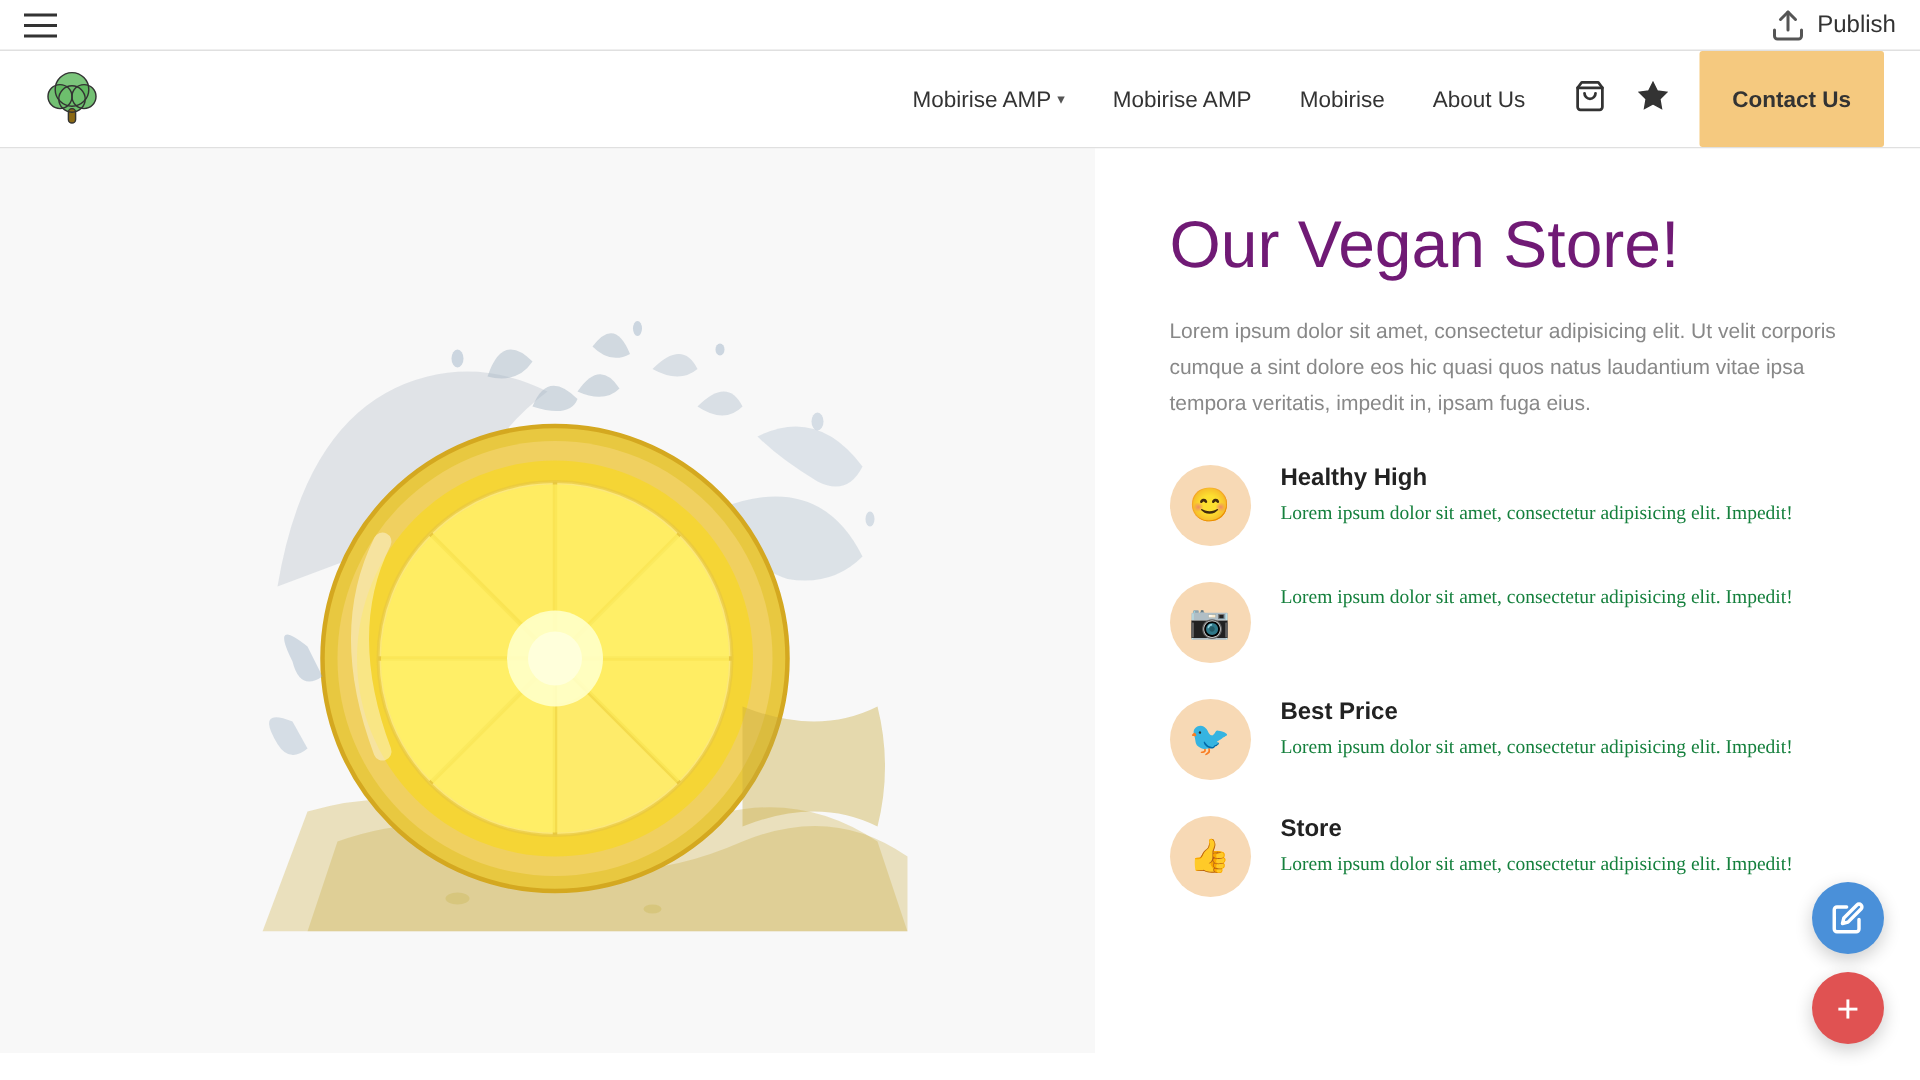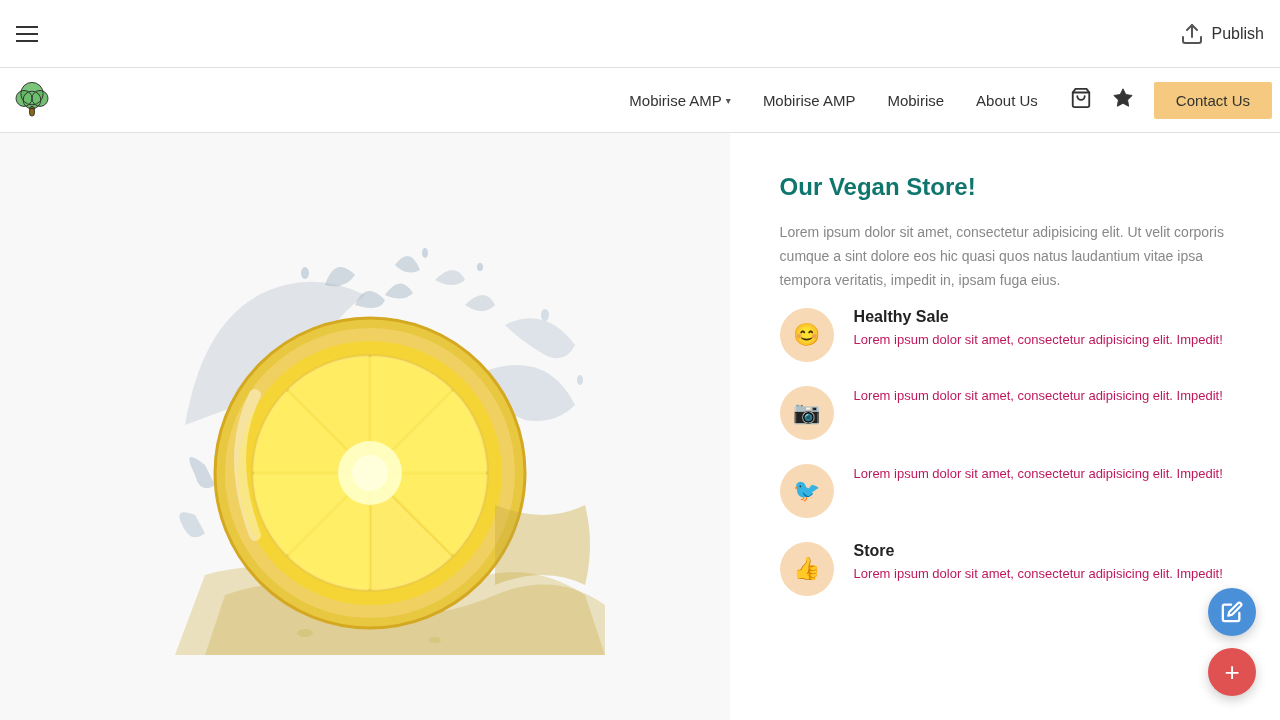--- a/index.html
+++ b/index.html
@@ -3,21 +3,21 @@
   <meta charset="utf-8">
   <style>
     * { box-sizing: border-box; margin: 0; padding: 0; }
     body { font-family: 'Segoe UI', Arial, sans-serif; background: #fff; overflow-x: hidden; }
 
     
     .toolbar {
       display: flex;
       align-items: center;
       justify-content: space-between;
-      height: 68px;
+      height: 34px;
       border-bottom: 1px solid #e0e0e0;
       padding: 0 16px;
       background: #fff;
     }
     .toolbar-left { display: flex; align-items: center; gap: 12px; }
     .toolbar-center { display: flex; align-items: center; }
     .toolbar-right { display: flex; align-items: center; gap: 16px; }
 
     .hamburger-icon { display: flex; flex-direction: column; gap: 5px; cursor: pointer; }
     .hamburger-icon span { display: block; width: 22px; height: 2px; background: #333; }
@@ -30,45 +30,44 @@
       border: none;
       cursor: pointer;
       font-size: 16px;
       font-weight: 500;
       color: #333;
     }
 
     
     .navbar {
       display: flex;
-      align-items: center;
       height: 65px;
       border-bottom: 1px solid #e0e0e0;
-      padding: 0 8px;
+      padding: 0 24px;
       background: #fff;
     }
     .navbar-logo { display: flex; align-items: center; margin-right: auto; }
     .navbar-logo svg { width: 48px; height: 48px; }
     .navbar-links { display: flex; align-items: center; gap: 32px; margin-right: 32px; }
     .navbar-links a {
       text-decoration: none;
       color: #333;
       font-size: 15px;
       font-weight: 400;
     }
     .nav-dropdown { display: flex; align-items: center; gap: 4px; cursor: pointer; }
     .nav-dropdown .chevron { font-size: 10px; color: #555; }
     .navbar-icons { display: flex; align-items: center; gap: 20px; margin-right: 20px; }
     .navbar-icons svg { width: 22px; height: 22px; color: #333; }
     .contact-btn {
       background: #f5c97f;
       border: none;
       padding: 10px 22px;
       font-size: 15px;
-      font-weight: 400;
+      font-weight: 700;
       color: #333;
       cursor: pointer;
       border-radius: 2px;
     }
 
     
     .main-content {
       display: flex;
       width: 100%;
       min-height: calc(720px - 52px - 65px);
@@ -86,31 +85,31 @@
     }
 
     
     .content-section {
       width: 43%;
       padding: 40px 40px 20px 50px;
       background: #fff;
     }
 
     .section-title {
-      font-size: 24px;
-      font-weight: 700;
-      color: #0f766e;
+      font-size: 44px;
+      font-weight: 400;
+      color: #701a75;
       margin-bottom: 20px;
     }
 
     .section-desc {
       font-size: 14px;
       color: #888;
       line-height: 1.7;
-      margin-bottom: 16px;
+      margin-bottom: 30px;
     }
 
     .feature-list { display: flex; flex-direction: column; gap: 24px; }
 
     .feature-item {
       display: flex;
       align-items: flex-start;
       gap: 20px;
     }
 
@@ -121,21 +120,21 @@
       background: #f7d9b5;
       display: flex;
       align-items: center;
       justify-content: center;
       flex-shrink: 0;
       font-size: 22px;
     }
 
     .feature-text { flex: 1; }
     .feature-title { font-size: 16px; font-weight: 700; color: #222; margin-bottom: 4px; }
-    .feature-desc { font-size: 13px; color: #be185d; line-height: 1.6; }
+    .feature-desc { font-size: 13px; color: #15803d; line-height: 1.6; font-family: Liberation Serif, serif; }
 
     
     .fab-container {
       position: fixed;
       bottom: 24px;
       right: 24px;
       display: flex;
       flex-direction: column;
       gap: 12px;
       z-index: 999;
@@ -360,39 +359,40 @@
     <h1 class="section-title">Our Vegan Store!</h1>
     <p class="section-desc">Lorem ipsum dolor sit amet, consectetur adipisicing elit. Ut velit corporis cumque a sint dolore eos hic quasi quos natus laudantium vitae ipsa tempora veritatis, impedit in, ipsam fuga eius.</p>
 
     <div class="feature-list">
 
       <div class="feature-item">
         <div class="feature-icon-circle">
           <span>😊</span>
         </div>
         <div class="feature-text">
-          <div class="feature-title">Healthy Sale</div>
+          <div class="feature-title">Healthy High</div>
           <div class="feature-desc">Lorem ipsum dolor sit amet, consectetur adipisicing elit. Impedit!</div>
         </div>
       </div>
 
       <div class="feature-item">
         <div class="feature-icon-circle">
           <span>📷</span>
         </div>
         <div class="feature-text">
           <div class="feature-desc">Lorem ipsum dolor sit amet, consectetur adipisicing elit. Impedit!</div>
         </div>
       </div>
 
       <div class="feature-item">
         <div class="feature-icon-circle">
           <span>🐦</span>
         </div>
         <div class="feature-text">
+          <div class="feature-title">Best Price</div>
           <div class="feature-desc">Lorem ipsum dolor sit amet, consectetur adipisicing elit. Impedit!</div>
         </div>
       </div>
 
       <div class="feature-item">
         <div class="feature-icon-circle">
           <span>👍</span>
         </div>
         <div class="feature-text">
           <div class="feature-title">Store</div>

